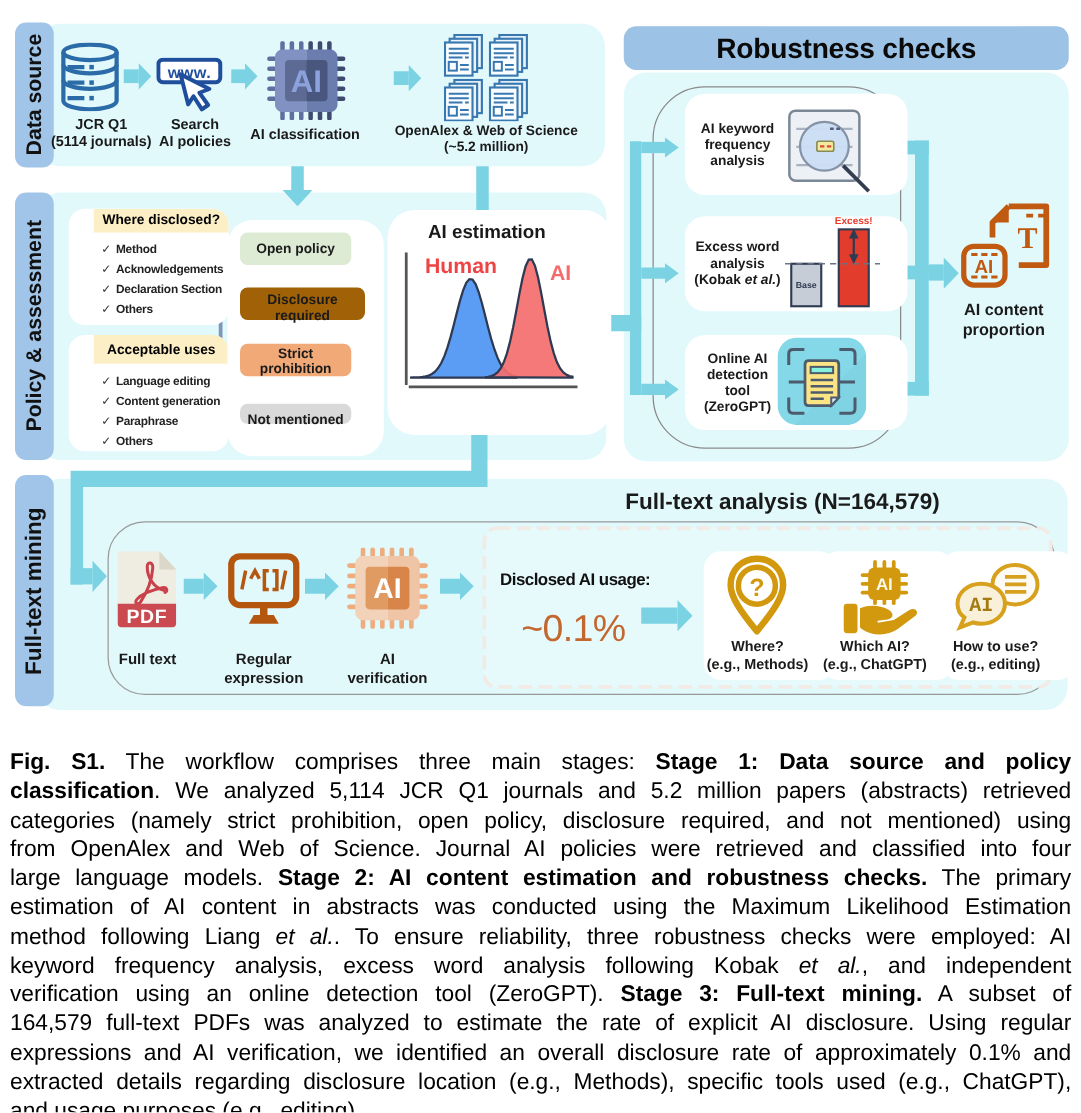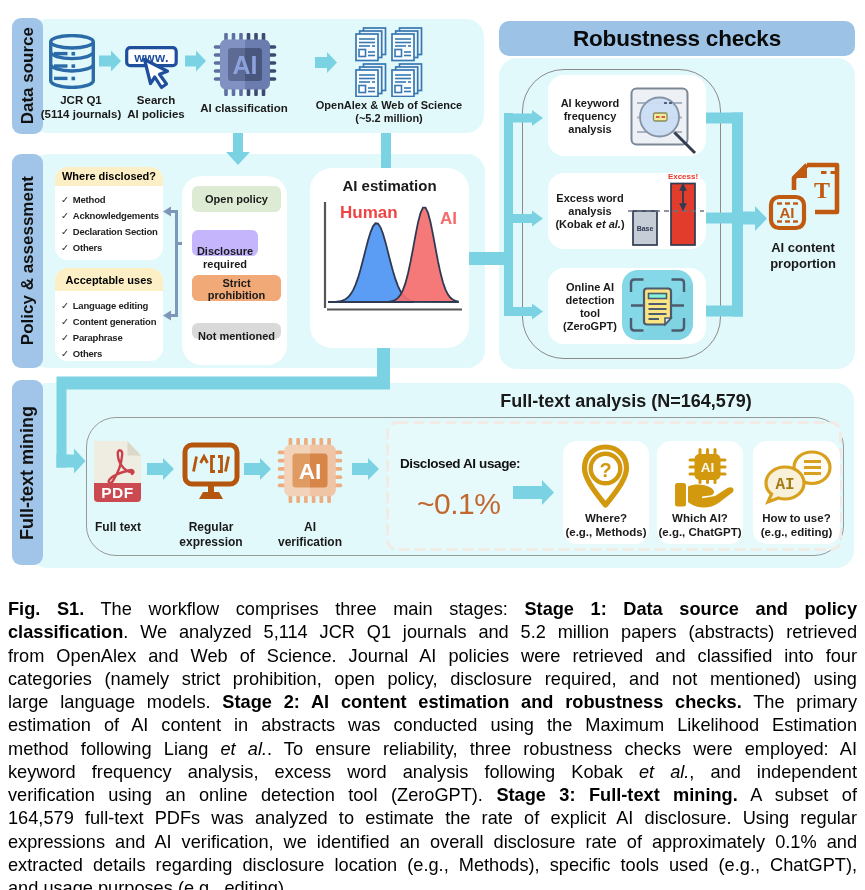--- a/index.html
+++ b/index.html
@@ -1,20 +1,20 @@
 <!DOCTYPE html>
 <html><head><meta charset="utf-8">
 <style>
 html,body{margin:0;padding:0;background:#fff;}
 #c{position:relative;width:865px;height:890px;background:#fff;font-family:"Liberation Sans",sans-serif;overflow:hidden;}
 .abs{position:absolute;}
 .cyan{position:absolute;background:#E2F9FC;border-radius:18px;}
 .side{position:absolute;left:12px;width:31px;background:#A0C5E8;border-radius:9px;display:flex;align-items:center;justify-content:center;}
 .side span{writing-mode:vertical-rl;transform:rotate(180deg);font-weight:bold;font-size:17px;color:#111;white-space:nowrap;letter-spacing:0px;}
-.card{position:absolute;background:#fff;border-radius:16px;}
+.card{position:absolute;background:#fff;border-radius:16px;padding-left:20px;}
 .lbl{position:absolute;font-weight:bold;color:#1a1a1a;text-align:center;line-height:1.18;}
 .chk{font-weight:bold;color:#222;white-space:nowrap;}
 .chk .m{color:#333;margin-right:4px;font-weight:normal;}
 </style></head>
 <body>
 <div id="c">
 
 <div class="cyan" style="left:30px;top:19px;width:454px;height:114px;"></div>
 <div class="cyan" style="left:30px;top:154px;width:455px;height:214px;"></div>
 <div class="cyan" style="left:499px;top:58px;width:356px;height:311px;"></div>
@@ -118,21 +118,21 @@
   <div style="background:#FCEFC6;height:17px;text-align:center;font-weight:bold;font-size:11px;padding-top:6px;">Acceptable uses</div>
   <div style="padding:7px 0 0 6px;font-size:9.5px;line-height:16.1px;letter-spacing:-0.2px;">
     <div class="chk"><span class="m">✓</span>Language editing</div>
     <div class="chk"><span class="m">✓</span>Content generation</div>
     <div class="chk"><span class="m">✓</span>Paraphrase</div>
     <div class="chk"><span class="m">✓</span>Others</div>
   </div>
 </div>
 <div class="card" style="left:182px;top:176px;width:105px;height:189px;border-radius:20px;"></div>
 <div class="lbl" style="left:192px;top:186px;width:89px;height:26px;background:#DEEBD4;border-radius:6px;font-size:11px;line-height:26px;">Open policy</div>
-<div class="lbl" style="left:192px;top:230px;width:66px;height:26px;background:#c4b5fd;border-radius:6px;font-size:11px;line-height:12.5px;padding-top:15px;box-sizing:border-box;">Disclosure<br>required</div>
+<div class="lbl" style="left:192px;top:230px;width:100px;height:26px;background:#a16207;border-radius:6px;font-size:11px;line-height:12.5px;padding-top:4px;box-sizing:border-box;">Disclosure<br>required</div>
 <div class="lbl" style="left:192px;top:275px;width:89px;height:26px;background:#F0A977;border-radius:6px;font-size:11px;line-height:12.5px;padding-top:1.5px;box-sizing:border-box;">Strict<br>prohibition</div>
 <div class="lbl" style="left:192px;top:323px;width:89px;height:16px;background:#D9D9D9;border-radius:6px;font-size:11px;line-height:26px;">Not mentioned</div>
 
 <div class="card" style="left:310px;top:168px;width:159px;height:180px;border-radius:22px;"></div>
 <div class="lbl" style="left:310px;top:177px;width:159px;font-size:15px;">AI estimation</div>
 
 <div class="card" style="left:548px;top:75px;width:158px;height:81px;"></div>
 <div class="card" style="left:548px;top:173px;width:158px;height:76px;"></div>
 <div class="card" style="left:548px;top:268px;width:158px;height:76px;"></div>
 <div class="lbl" style="left:552px;top:97px;width:76px;font-size:11px;line-height:13px;">AI keyword<br>frequency<br>analysis</div>
@@ -149,22 +149,22 @@
 <div class="card" style="left:563px;top:441px;width:86px;height:103px;border-radius:14px;"></div>
 <div class="card" style="left:657px;top:441px;width:86px;height:103px;border-radius:14px;"></div>
 <div class="card" style="left:753px;top:441px;width:87px;height:103px;border-radius:14px;"></div>
 <div class="lbl" style="left:563px;top:512px;width:86px;font-size:11.5px;line-height:13.5px;">Where?<br>(e.g., Methods)</div>
 <div class="lbl" style="left:657px;top:512px;width:86px;font-size:11.5px;line-height:13.5px;">Which AI?<br>(e.g., ChatGPT)</div>
 <div class="lbl" style="left:753px;top:512px;width:87px;font-size:11.5px;line-height:13.5px;">How to use?<br>(e.g., editing)</div>
 
 <div class="abs" style="left:8px;top:598px;width:849px;font-size:18.2px;line-height:23.25px;color:#000;">
 <div style="text-align:justify;text-align-last:justify;"><b>Fig. S1.</b> The workflow comprises three main stages: <b>Stage 1: Data source and policy</b></div>
 <div style="text-align:justify;text-align-last:justify;"><b>classification</b>. We analyzed 5,114 JCR Q1 journals and 5.2 million papers (abstracts) retrieved</div>
+<div style="text-align:justify;text-align-last:justify;">categories (namely strict prohibition, open policy, disclosure required, and not mentioned) using</div>
 <div style="text-align:justify;text-align-last:justify;">from OpenAlex and Web of Science. Journal AI policies were retrieved and classified into four</div>
-<div style="text-align:justify;text-align-last:justify;">categories (namely strict prohibition, open policy, disclosure required, and not mentioned) using</div>
 <div style="text-align:justify;text-align-last:justify;">large language models. <b>Stage 2: AI content estimation and robustness checks.</b> The primary</div>
 <div style="text-align:justify;text-align-last:justify;">estimation of AI content in abstracts was conducted using the Maximum Likelihood Estimation</div>
 <div style="text-align:justify;text-align-last:justify;">method following Liang <i>et al.</i>. To ensure reliability, three robustness checks were employed: AI</div>
 <div style="text-align:justify;text-align-last:justify;">keyword frequency analysis, excess word analysis following Kobak <i>et al.</i>, and independent</div>
 <div style="text-align:justify;text-align-last:justify;">verification using an online detection tool (ZeroGPT). <b>Stage 3: Full-text mining.</b> A subset of</div>
 <div style="text-align:justify;text-align-last:justify;">164,579 full-text PDFs was analyzed to estimate the rate of explicit AI disclosure. Using regular</div>
 <div style="text-align:justify;text-align-last:justify;">expressions and AI verification, we identified an overall disclosure rate of approximately 0.1% and</div>
 <div style="text-align:justify;text-align-last:justify;">extracted details regarding disclosure location (e.g., Methods), specific tools used (e.g., ChatGPT),</div>
 <div>and usage purposes (e.g., editing).</div>
 </div>

